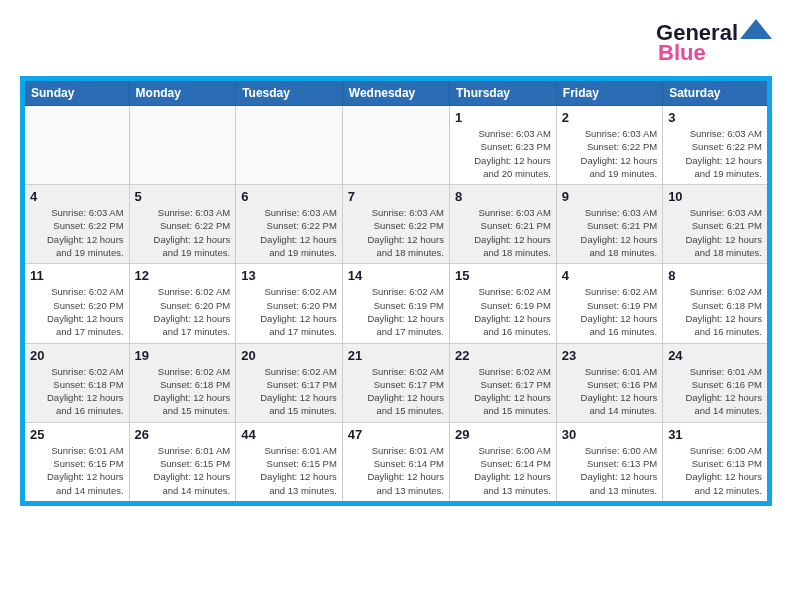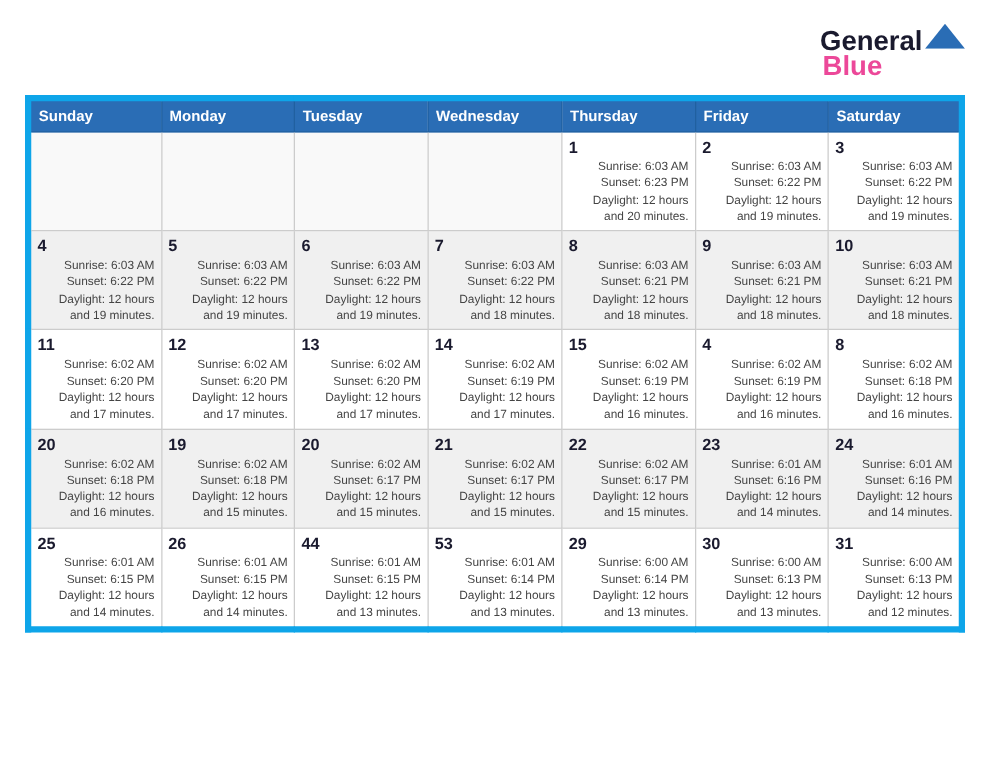--- a/index.html
+++ b/index.html
@@ -306,21 +306,21 @@
 and 14 minutes.</div>
         </td>
         <td>
           <div class="day-number">44</div>
           <div class="day-info" style="white-space: pre-line;">Sunrise: 6:01 AM
 Sunset: 6:15 PM
 Daylight: 12 hours
 and 13 minutes.</div>
         </td>
         <td>
-          <div class="day-number">53</div>
+          <div class="day-number">47</div>
           <div class="day-info" style="white-space: pre-line;">Sunrise: 6:01 AM
 Sunset: 6:14 PM
 Daylight: 12 hours
 and 13 minutes.</div>
         </td>
         <td>
           <div class="day-number">29</div>
           <div class="day-info" style="white-space: pre-line;">Sunrise: 6:00 AM
 Sunset: 6:14 PM
 Daylight: 12 hours

